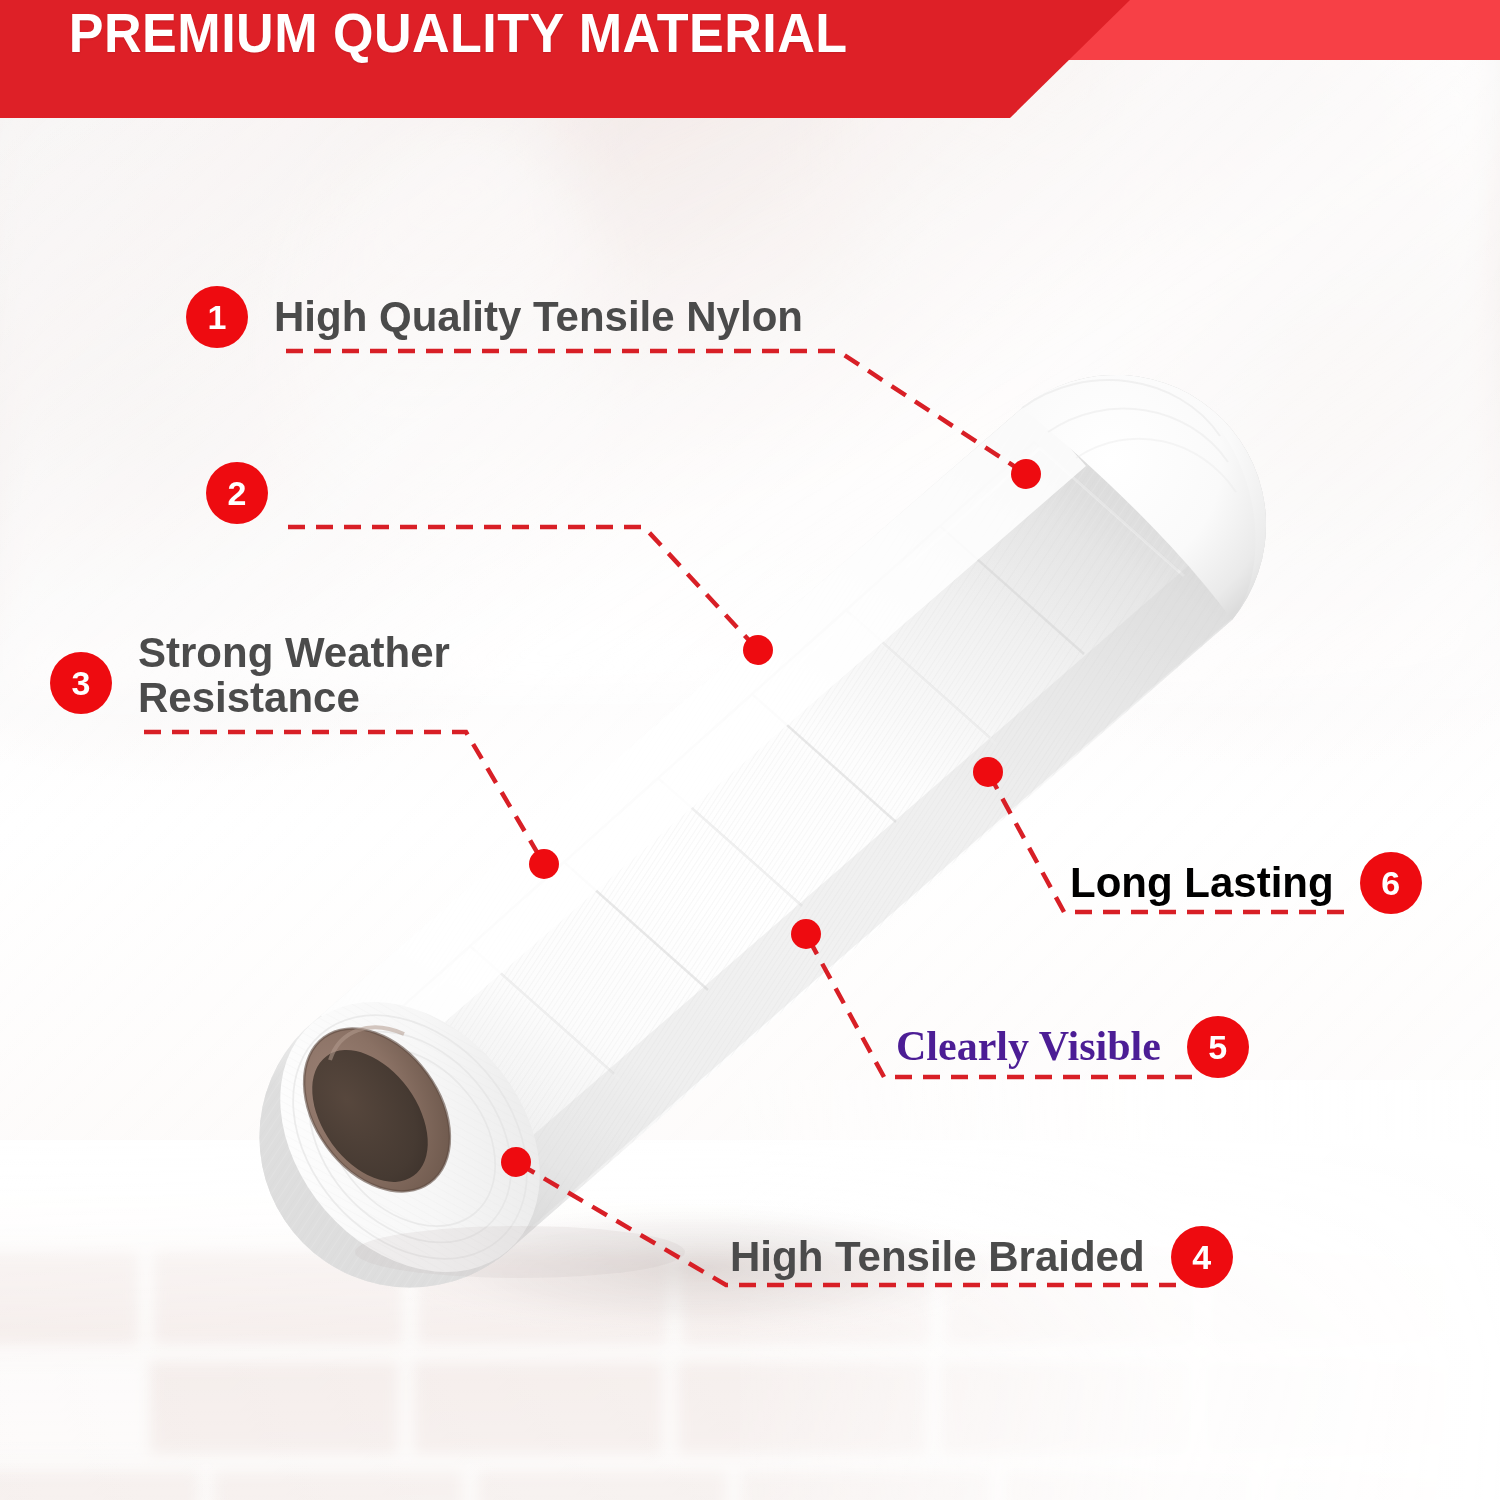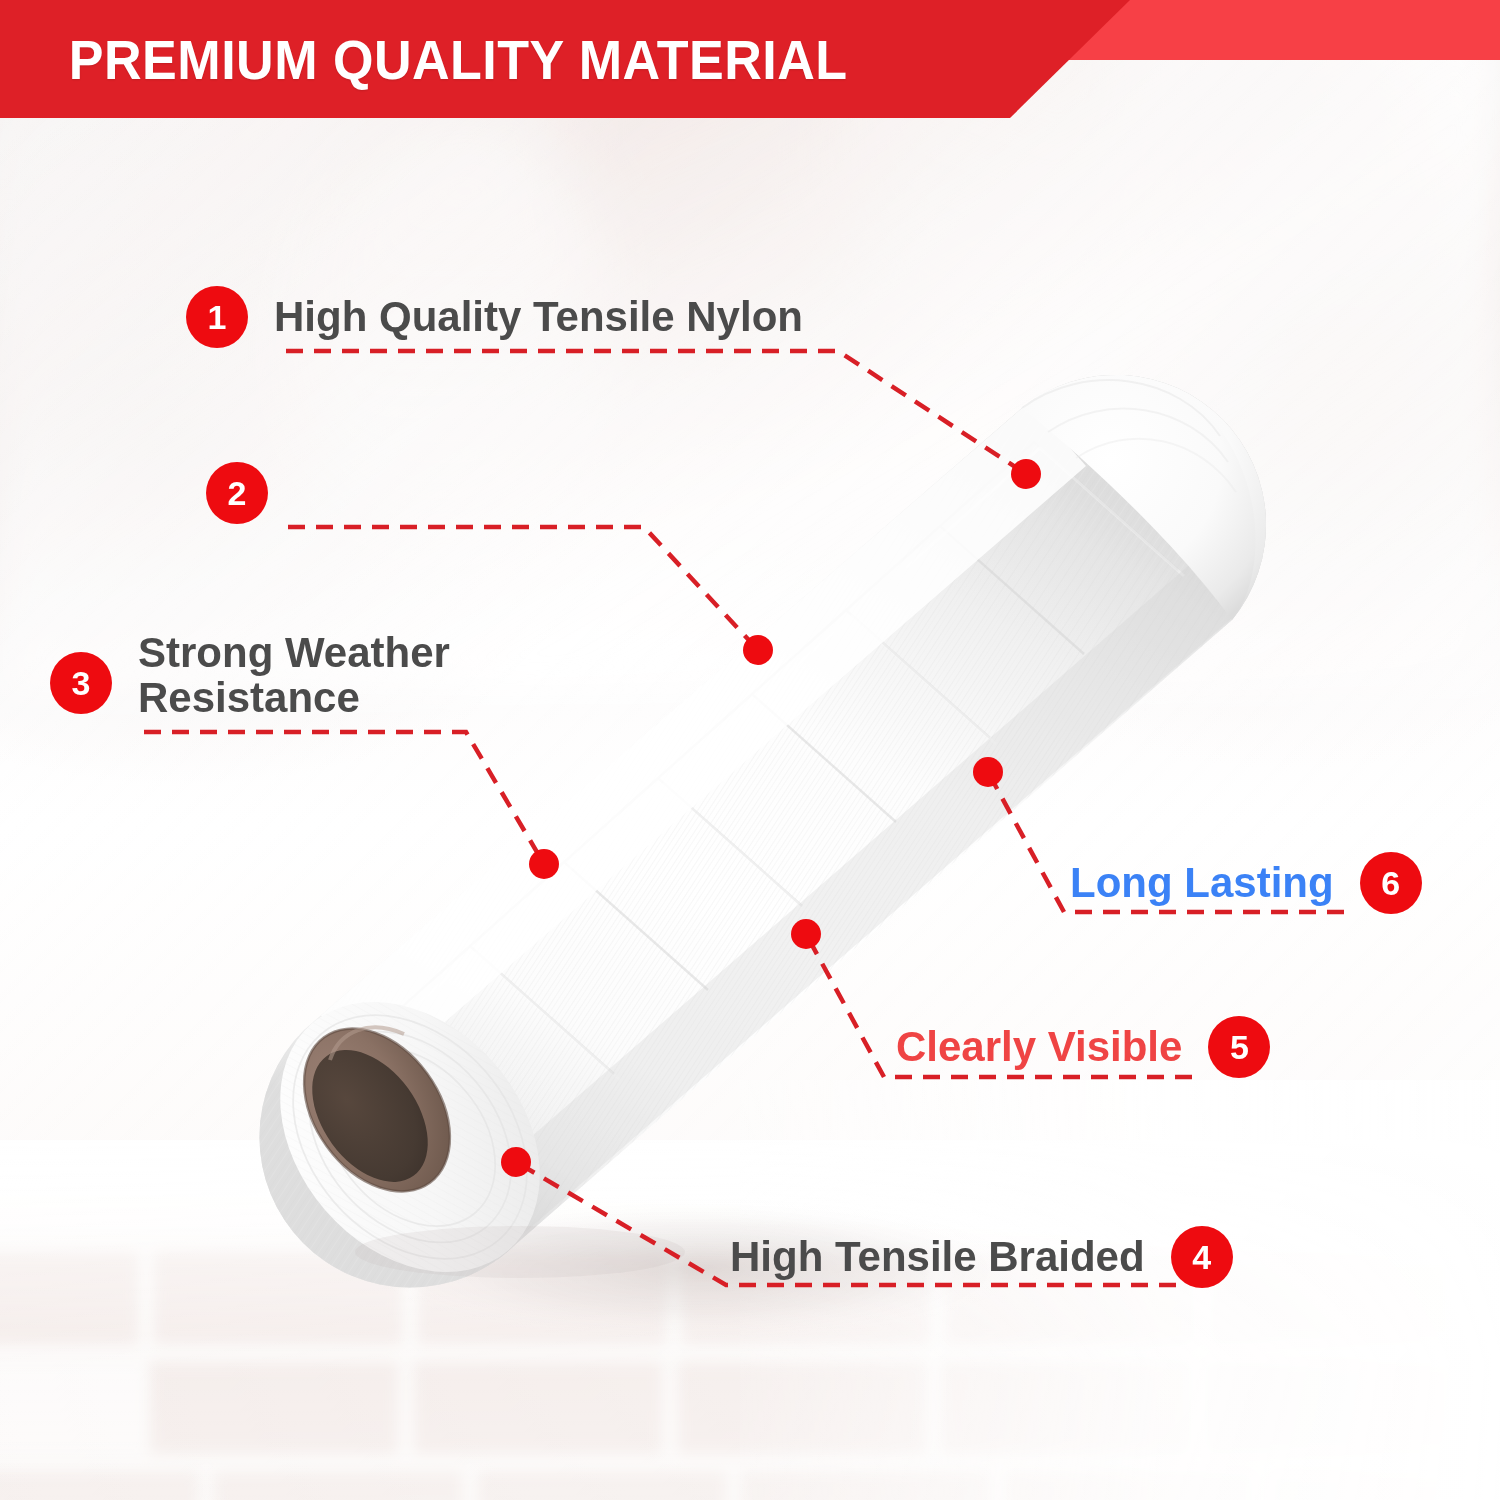--- a/index.html
+++ b/index.html
@@ -109,21 +109,21 @@
     position: absolute;
     left: 0; top: 0;
     width: 1500px; height: 60px;
   }
   .banner-main {
     position: absolute;
     left: 0; top: 0;
     width: 1130px; height: 118px;
     clip-path: polygon(0 0, 1130px 0, 1010px 118px, 0 118px);
     display: flex;
-    align-items: center;
+    align-items: flex-start;
   }
   .banner-title {
     color: #ffffff;
     font-size: 56px;
     font-weight: bold;
     letter-spacing: 0.5px;
     padding-left: 74px;
     transform: scaleX(0.93);
     transform-origin: left center;
     white-space: nowrap;
@@ -420,26 +420,26 @@
         <div class="callout-label" style="color: rgb(75, 75, 75);">Strong Weather
 Resistance</div>
       </div>
       <div class="callout right-side" style="left: 730px; top: 1226px;">
         <div class="callout-label" style="color: rgb(75, 75, 75);">High Tensile Braided</div>
         <div class="badge" style="background: rgb(238, 11, 16);">
           <span>4</span>
         </div>
       </div>
       <div class="callout right-side" style="left: 896px; top: 1016px;">
-        <div class="callout-label" style="color: #ef4444;">Clearly Visible</div>
+        <div class="callout-label" style="color: #4c1d95; font-family: Liberation Serif, serif;">Clearly Visible</div>
         <div class="badge" style="background: rgb(238, 11, 16);">
           <span>5</span>
         </div>
       </div>
       <div class="callout right-side" style="left: 1070px; top: 852px;">
-        <div class="callout-label" style="color: #3b82f6; text-align: center;">Long Lasting</div>
+        <div class="callout-label" style="color: #000000; text-align: center;">Long Lasting</div>
         <div class="badge" style="background: rgb(238, 11, 16);">
           <span>6</span>
         </div>
       </div>
     </div>
 
 </div>
 
 </body></html>

